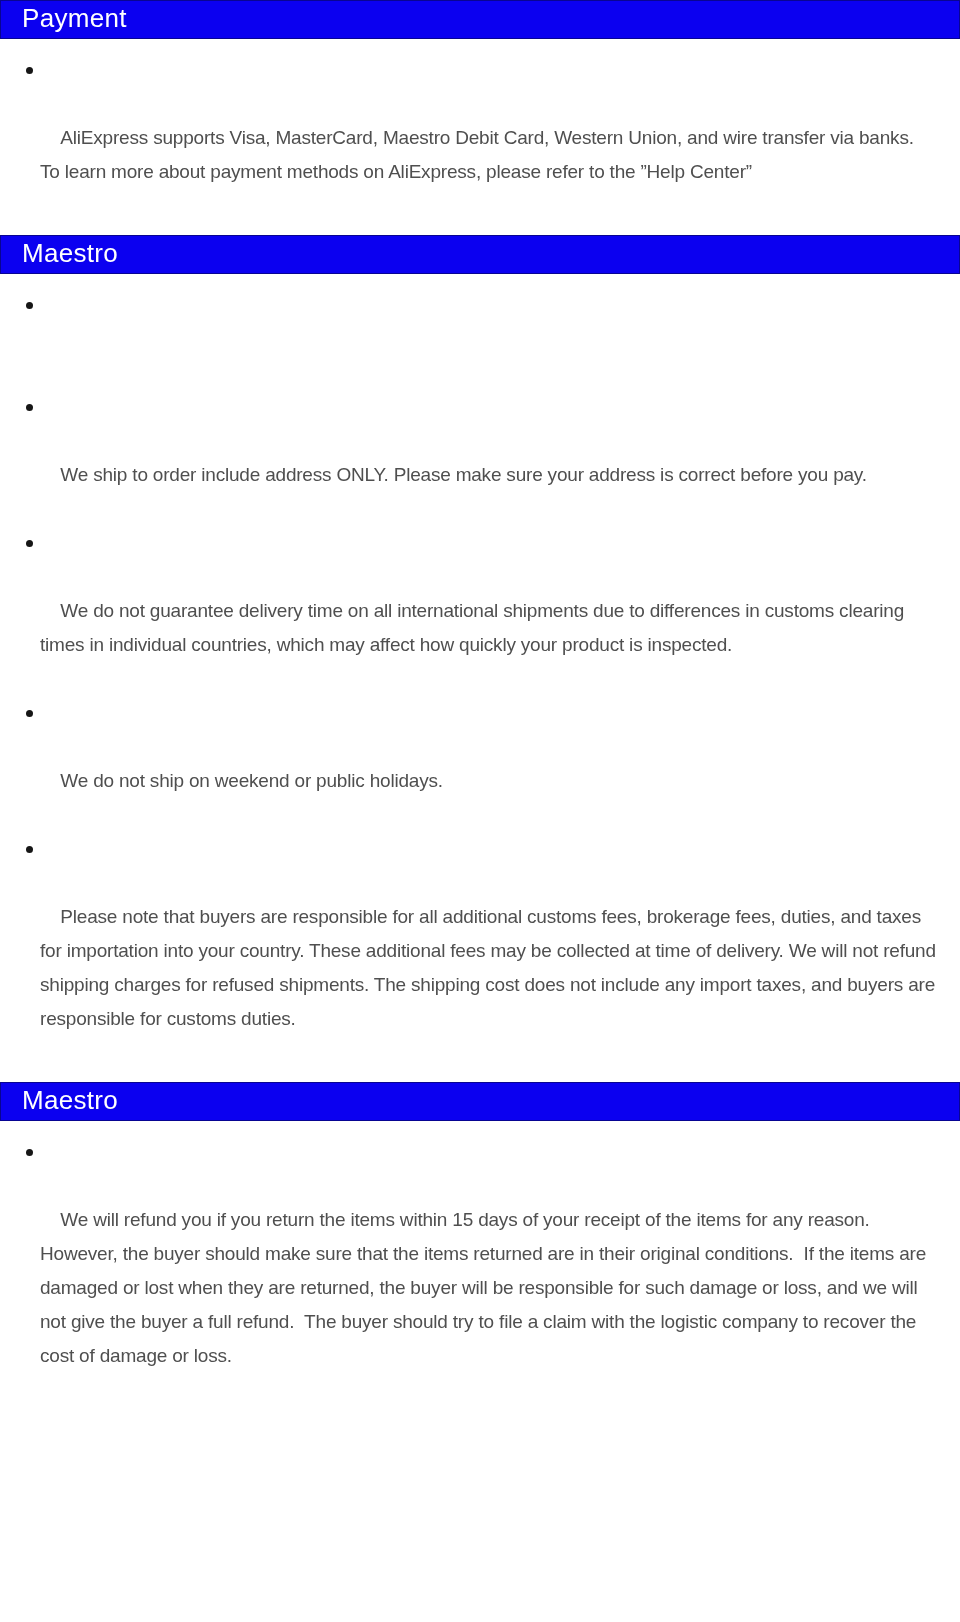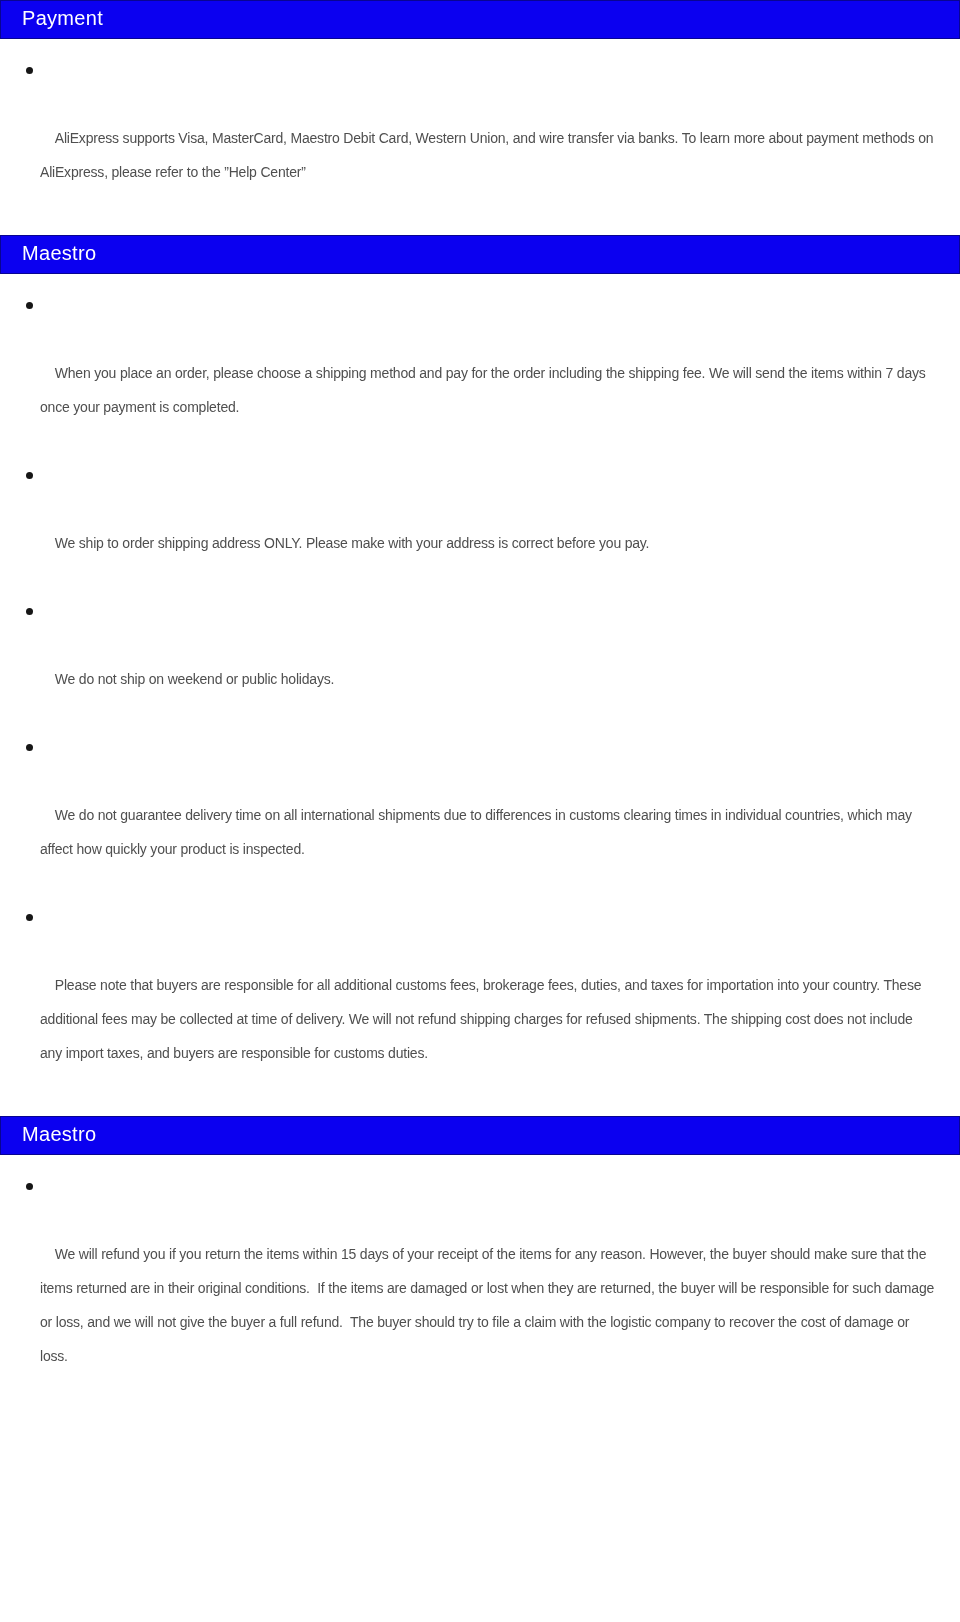--- a/index.html
+++ b/index.html
@@ -24,35 +24,35 @@
     height: 39px;
     background: var(--accent);
     border: 1px solid rgba(8, 8, 70, 0.55);
     display: flex;
     align-items: center;
     padding: 0 10px 3px 21px;
   }
   .section-title {
     margin: 0;
     color: var(--header-text);
-    font-size: 20px;
+    font-size: 26px;
     font-weight: 400;
     line-height: 1;
     letter-spacing: 0.3px;
     white-space: nowrap;
   }
   .section-items {
     list-style: none;
     margin: 0;
     padding: 14px 24px 12px 25px;
   }
   .section-item {
     position: relative;
     padding-left: 15px;
-    font-size: 14px;
+    font-size: 19px;
     line-height: 34px;
     letter-spacing: -0.2px;
     color: var(--body-text);
     white-space: pre-wrap;
   }
   .bullet-dot {
     position: absolute;
     left: 1px;
     top: 13.5px;
     width: 7px;
@@ -77,36 +77,35 @@
 </ul>
   </section>
 
   <section class="policy-section">
     <header class="section-header">
       <h2 class="section-title">Maestro</h2>
     </header>
     <ul class="section-items">
   <li class="section-item">
     <span class="bullet-dot"></span>
-    <span class="item-text">When you place an order, please choose a shipping method and pay for the order including the shipping fee. We will send the items within 7 days once your payment is completed.</span>
   </li>
 
   <li class="section-item">
     <span class="bullet-dot"></span>
-    <span class="item-text">We ship to order shipping address ONLY. Please make with your address is correct before you pay.</span>
+    <span class="item-text">We ship to order include address ONLY. Please make sure your address is correct before you pay.</span>
+  </li>
+
+  <li class="section-item">
+    <span class="bullet-dot"></span>
+    <span class="item-text">We do not guarantee delivery time on all international shipments due to differences in customs clearing times in individual countries, which may affect how quickly your product is inspected.</span>
   </li>
 
   <li class="section-item">
     <span class="bullet-dot"></span>
     <span class="item-text">We do not ship on weekend or public holidays.</span>
-  </li>
-
-  <li class="section-item">
-    <span class="bullet-dot"></span>
-    <span class="item-text">We do not guarantee delivery time on all international shipments due to differences in customs clearing times in individual countries, which may affect how quickly your product is inspected.</span>
   </li>
 
   <li class="section-item">
     <span class="bullet-dot"></span>
     <span class="item-text">Please note that buyers are responsible for all additional customs fees, brokerage fees, duties, and taxes for importation into your country. These additional fees may be collected at time of delivery. We will not refund shipping charges for refused shipments. The shipping cost does not include any import taxes, and buyers are responsible for customs duties.</span>
   </li>
 </ul>
   </section>
 
   <section class="policy-section">

